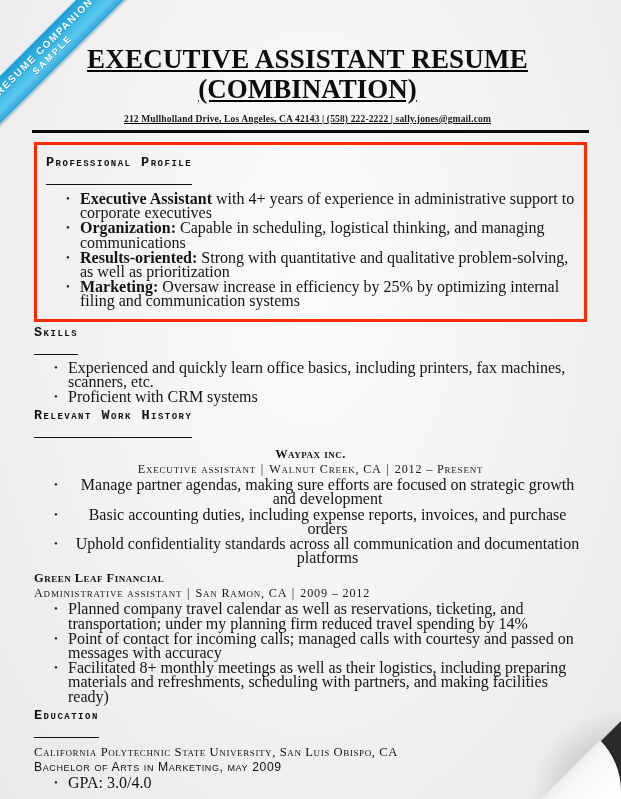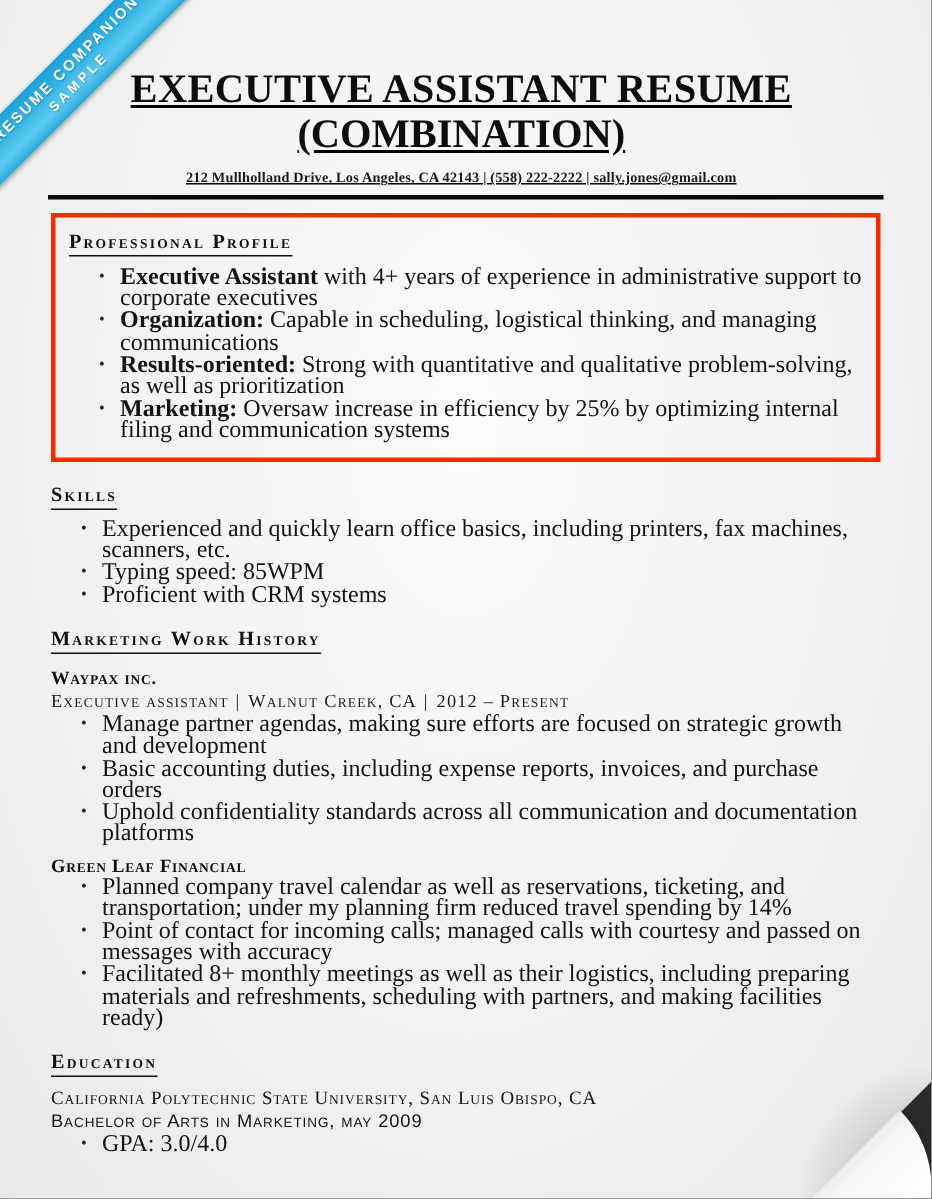--- a/index.html
+++ b/index.html
@@ -108,31 +108,31 @@
 
   
   .profile-box {
     border: 3px solid #f72b00;
     margin: 9px 0 0 0;
     padding: 7px 9px 9px 9px;
     position: relative;
   }
 
   
-  .section { margin-top: 13px; }
+  .section { }
   .section-title {
     display: inline-block;
-    font-family: Liberation Serif, serif;
+    font-family: Liberation Mono, monospace;
     font-size: 13.5px;
     font-weight: bold;
     font-variant: small-caps;
     letter-spacing: 1.5px;
     color: #111;
     border-bottom: 1.6px solid #111;
-    padding-bottom: 1px;
+    padding-bottom: 14px;
     margin: 0 0 6px 0;
   }
   .profile-box .section-title { margin-bottom: 7px; }
 
   
   ul.bullets {
     list-style: none;
     margin: 0;
     padding: 0 0 0 20px;
   }
@@ -150,21 +150,21 @@
     position: absolute;
     left: 0;
     top: -1px;
     font-size: 11px;
     color: #222;
   }
   ul.bullets li b { font-weight: bold; }
 
   
   .job { margin-top: 6px; }
-  .job:first-of-type { margin-top: 3px; }
+  .job:first-of-type { margin-top: 3px; text-align: center; }
   .company {
     font-family: "Liberation Serif", "DejaVu Serif", serif;
     font-variant: small-caps;
     font-weight: bold;
     font-size: 12.4px;
     letter-spacing: .5px;
     color: #111;
     line-height: 15px;
   }
   .role-line {
@@ -258,39 +258,39 @@
             <li><b>Organization:</b> Capable in scheduling, logistical thinking, and managing communications</li>
             <li><b>Results-oriented:</b> Strong with quantitative and qualitative problem-solving, as well as prioritization</li>
             <li><b>Marketing:</b> Oversaw increase in efficiency by 25% by optimizing internal filing and communication systems</li>
           </ul>
       </div>
 
       <div class="section">
         <div class="section-title">Skills</div>
         <ul class="bullets" id="skills-list">
             <li>Experienced and quickly learn office basics, including printers, fax machines, scanners, etc.</li>
-            <li>Typing speed: 85WPM</li>
             <li>Proficient with CRM systems</li>
           </ul>
       </div>
 
       <div class="section">
-        <div class="section-title">Marketing Work History</div>
+        <div class="section-title">Relevant Work History</div>
         <div id="jobs-container">
             <div class="job">
               <div class="company">Waypax inc.</div>
               <div class="role-line"><span>Executive assistant</span><span class="sep">  |  </span><span>Walnut Creek, CA</span><span class="sep">  |  </span><span>2012 – Present</span></div>
               <ul class="bullets">
                 <li>Manage partner agendas, making sure efforts are focused on strategic growth and development</li>
                 <li>Basic accounting duties, including expense reports, invoices, and purchase orders</li>
                 <li>Uphold confidentiality standards across all communication and documentation platforms</li>
               </ul>
             </div>
             <div class="job">
               <div class="company">Green Leaf Financial</div>
+              <div class="role-line"><span>Administrative assistant</span><span class="sep">  |  </span><span>San Ramon, CA</span><span class="sep">  |  </span><span>2009 – 2012</span></div>
               <ul class="bullets">
                 <li>Planned company travel calendar as well as reservations, ticketing, and transportation; under my planning firm reduced travel spending by 14%</li>
                 <li>Point of contact for incoming calls; managed calls with courtesy and passed on messages with accuracy</li>
                 <li>Facilitated 8+ monthly meetings as well as their logistics, including preparing materials and refreshments, scheduling with partners, and making facilities ready)</li>
               </ul>
             </div>
           </div>
       </div>
 
       <div class="section">

